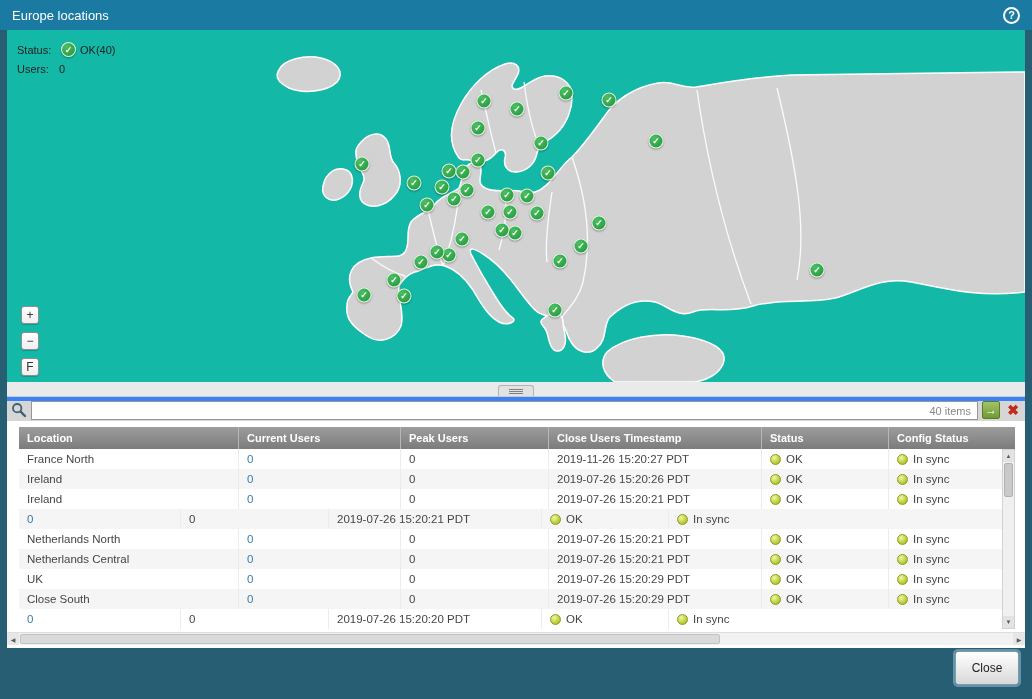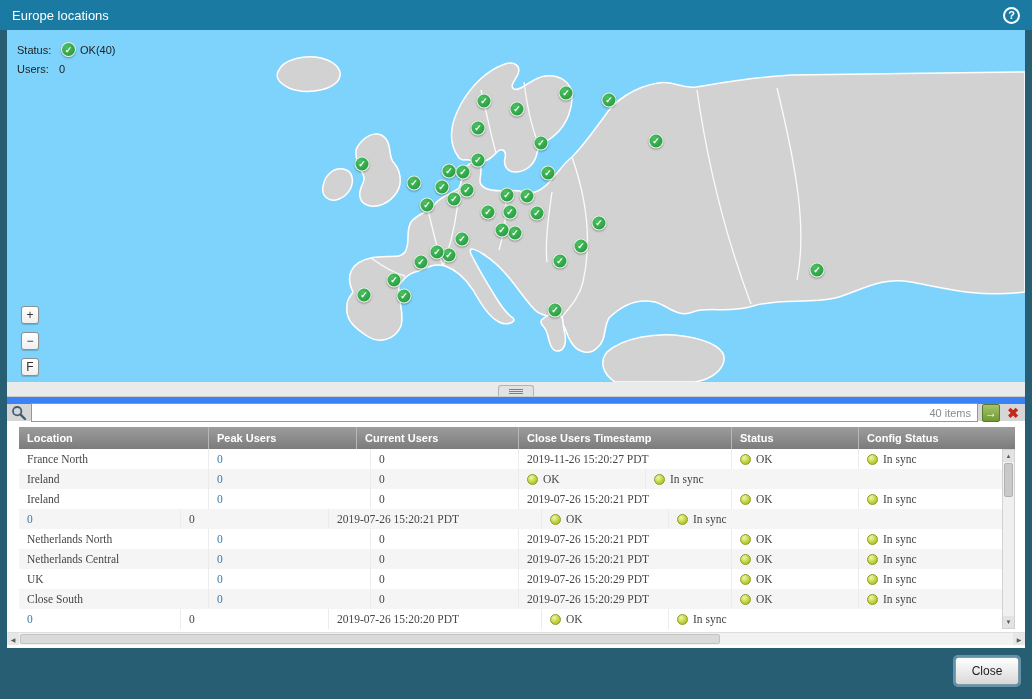--- a/index.html
+++ b/index.html
@@ -25,21 +25,21 @@
     font-size:11px; font-weight:bold; cursor:pointer;
   }
 
   
   .content {
     position:absolute; top:30px; left:7px; right:7px; bottom:51px;
     background:#fff; display:flex; flex-direction:column; overflow:hidden;
   }
 
   
-  .map { position:relative; height:352px; background:#7dd3fc; flex:none; overflow:hidden; }
+  .map { position:relative; height:352px; background:#14b8a6; flex:none; overflow:hidden; }
   .map svg.geo { position:absolute; left:0; top:0; width:100%; height:100%; }
   .land { fill:#d2d2d2; stroke:#ffffff; stroke-width:1.5; stroke-linejoin:round; }
   .bd   { fill:none; stroke:#ffffff; stroke-width:1.3; opacity:.9; }
 
   .legend { position:absolute; top:10px; left:10px; font-size:11px; color:#222; z-index:6; }
   .legend-row { display:flex; align-items:center; height:19px; }
   .legend-label { width:42px; }
   .legend .gcheck { margin:0 4px 0 2px; }
 
   .gcheck {
@@ -73,22 +73,22 @@
     border:1px solid #b3b3b3; border-bottom:none; border-radius:3px 3px 0 0;
     display:flex; align-items:center; justify-content:center; cursor:row-resize;
   }
   .split-handle::before {
     content:""; width:14px; height:5px;
     background:repeating-linear-gradient(to bottom, #808080 0 1px, transparent 1px 2px);
   }
 
   
   .searchbar {
-    height:24px; background:#d6d6d6; border-top:7px solid #3b82f6;
-    display:flex; align-items:center; padding:0 3px; gap:4px;
+    height:24px; background:#d6d6d6; border-top:4px solid #3b82f6;
+    display:flex; padding:0 3px; gap:4px;
     flex:none; margin-bottom:6px;
   }
   .search-glyph { width:17px; height:17px; flex:none; display:flex; align-items:center; justify-content:center; }
   .inputwrap {
     flex:1; height:19px; background:#fff; border:1px solid #979797;
     display:flex; align-items:center; padding:0 6px;
   }
   .inputwrap input {
     flex:1; border:none; outline:none; background:transparent;
     font-size:12px; font-family:inherit; padding:0; height:15px;
@@ -110,26 +110,26 @@
   .twrap { margin:0 10px 0 12px; flex:none; }
   .thead {
     display:flex; height:22px; align-items:stretch;
     background:linear-gradient(#9d9d9d,#7c7c7c);
     color:#fff; font-size:11px; font-weight:bold;
   }
   .hcell {
     padding:0 8px; border-right:1px solid #b7b7b7;
     display:flex; align-items:center; white-space:nowrap; overflow:hidden;
   }
-  .col-loc{width:190px;} .col-cur{width:162px;} .col-peak{width:148px;}
+  .col-loc{width:220px;} .col-cur{width:162px;} .col-peak{width:148px;}
   .col-ts{width:213px;} .col-status{width:127px;} .col-config{flex:1; border-right:none;}
 
   .tbodywrap { position:relative; height:180px; }
   .tbody { margin-right:13px; }
-  .trow { display:flex; height:20px; align-items:stretch; font-size:11.5px; color:#454545; background:#fff; cursor:default;font-family:Liberation Serif, serif; }
+  .trow { display:flex; height:20px; align-items:stretch; font-size:11.5px; color:#454545; background:#fff; cursor:default; }
   .trow.odd { background:#f5f5f5; }
   .cell {
     padding:0 8px; border-right:1px solid #ececec;
     display:flex; align-items:center; white-space:nowrap; overflow:hidden;
   }
   .cell.col-config { border-right:none; }
   .cell.link { color:#3a7ca5; }
   .led {
     width:11px; height:11px; border-radius:50%; flex:none; margin-right:5px;
     background:radial-gradient(circle at 35% 30%, #f0f7a8, #bccf3a 60%, #9aae24);
@@ -162,21 +162,21 @@
   .harrow.left{left:0;} .harrow.right{right:0;}
   .harrow.left::before{content:"\25C0"; font-size:6px;}
   .harrow.right::before{content:"\25B6"; font-size:6px;}
   .hthumb {
     position:absolute; left:13px; top:1px; height:10px; width:700px;
     background:#dadada; border:1px solid #c2c2c2; border-radius:2px; cursor:pointer;
   }
 
   
   .close-btn {
-    position:absolute; right:13px; bottom:14px; width:64px; height:28px;
+    position:absolute; right:13px; bottom:14px; width:64px; height:34px;
     background:linear-gradient(#ffffff,#d8d8d8);
     border:1px solid #7f9aa8; border-radius:3px;
     box-shadow:0 0 0 2px rgba(150,195,215,.55);
     font-size:12px; color:#222; font-family:inherit; cursor:pointer;
   }
 </style>
 </head>
 <body>
 
 <div class="titlebar">
@@ -288,40 +288,41 @@
       <input type="text" value="" style="">
       <span class="count">40 items</span>
     </div>
     <button class="go-btn"></button>
     <button class="x-btn"></button>
   </div>
 
   <div class="twrap">
     <div class="thead">
       <div class="hcell col-loc">Location</div>
+      <div class="hcell col-cur">Current Users</div>
       <div class="hcell col-peak">Peak Users</div>
-      <div class="hcell col-cur">Current Users</div>
       <div class="hcell col-ts">Close Users Timestamp</div>
       <div class="hcell col-status">Status</div>
       <div class="hcell col-config">Config Status</div>
     </div>
     <div class="tbodywrap">
       <div class="tbody">
           <div class="trow even">
             <div class="cell col-loc">France North</div>
             <div class="cell col-cur link">0</div>
             <div class="cell col-peak">0</div>
             <div class="cell col-ts">2019-11-26 15:20:27 PDT</div>
             <div class="cell col-status"><span class="led"></span>OK</div>
             <div class="cell col-config"><span class="led"></span>In sync</div>
           </div>
           <div class="trow odd">
             <div class="cell col-loc">Ireland</div>
             <div class="cell col-cur link">0</div>
             <div class="cell col-peak">0</div>
+            <div class="cell col-ts">2019-07-26 15:20:26 PDT</div>
             <div class="cell col-status"><span class="led"></span>OK</div>
             <div class="cell col-config"><span class="led"></span>In sync</div>
           </div>
           <div class="trow even">
             <div class="cell col-loc">Ireland</div>
             <div class="cell col-cur link">0</div>
             <div class="cell col-peak">0</div>
             <div class="cell col-ts">2019-07-26 15:20:21 PDT</div>
             <div class="cell col-status"><span class="led"></span>OK</div>
             <div class="cell col-config"><span class="led"></span>In sync</div>

